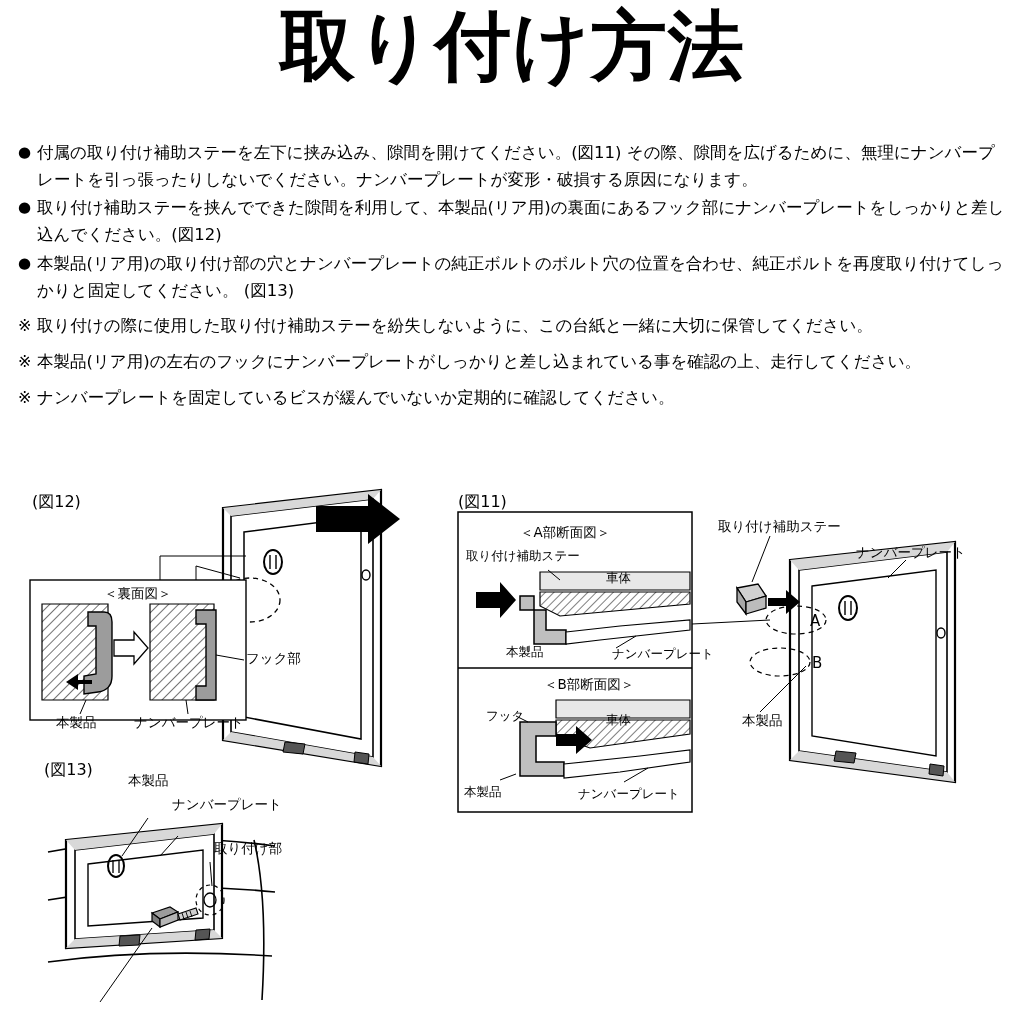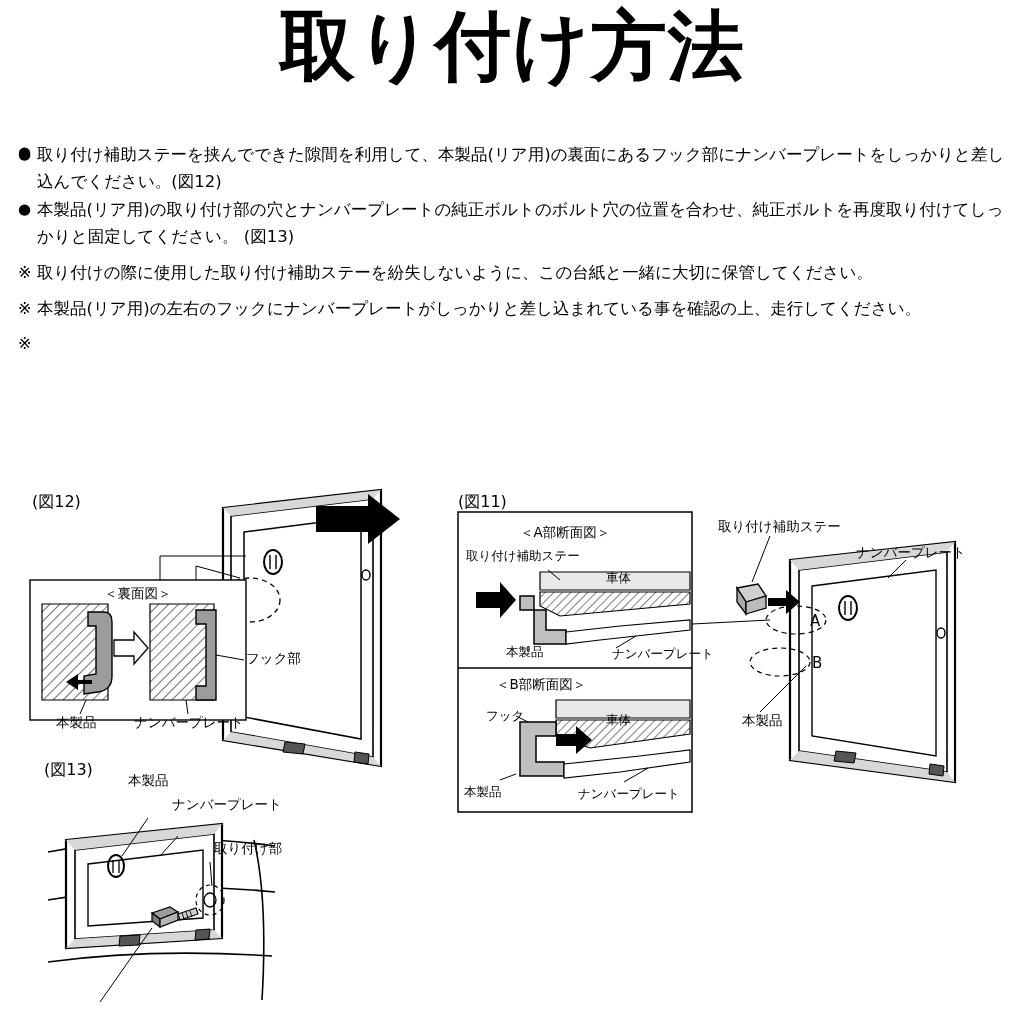--- a/index.html
+++ b/index.html
@@ -98,39 +98,41 @@
 </head>
 <body>
 
 <div id="page">
 
   <div class="title">取り付け方法</div>
 
   <div class="body-text">
     <div class="bullet-para">
       <span class="mark">●</span>
+      <span>付属の取り付け補助ステーを左下に挟み込み、隙間を開けてください。(図11) その際、隙間を広げるために、無理にナンバープレートを引っ張ったりしないでください。ナンバープレートが変形・破損する原因になります。</span>
     </div>
     <div class="bullet-para">
       <span class="mark">●</span>
       <span>取り付け補助ステーを挟んでできた隙間を利用して、本製品(リア用)の裏面にあるフック部にナンバープレートをしっかりと差し込んでください。(図12)</span>
     </div>
     <div class="bullet-para">
       <span class="mark">●</span>
       <span>本製品(リア用)の取り付け部の穴とナンバープレートの純正ボルトのボルト穴の位置を合わせ、純正ボルトを再度取り付けてしっかりと固定してください。 (図13)</span>
     </div>
     <div class="note-para">
       <span class="mark">※</span>
       <span>取り付けの際に使用した取り付け補助ステーを紛失しないように、この台紙と一緒に大切に保管してください。</span>
     </div>
     <div class="note-para">
       <span class="mark">※</span>
       <span>本製品(リア用)の左右のフックにナンバープレートがしっかりと差し込まれている事を確認の上、走行してください。</span>
     </div>
     <div class="note-para">
       <span class="mark">※</span>
+      <span>ナンバープレートを固定しているビスが緩んでいないか定期的に確認してください。</span>
     </div>
   </div>
 
   <svg class="svg-layer" viewBox="0 0 1024 1024" xmlns="http://www.w3.org/2000/svg">
     <defs>
       <pattern id="hatch" width="7" height="7" patternTransform="rotate(45)" patternUnits="userSpaceOnUse">
         <line x1="0" y1="0" x2="0" y2="7" stroke="#000" stroke-width="1.1"></line>
       </pattern>
       <pattern id="hatch2" width="6" height="6" patternTransform="rotate(45)" patternUnits="userSpaceOnUse">
         <line x1="0" y1="0" x2="0" y2="6" stroke="#000" stroke-width="1"></line>
@@ -273,21 +275,21 @@
   </svg>
 
   <div class="fig-label" style="left:32px; top:492px;">(図12)</div>
   <div class="cap" style="left:104px; top:585px;">＜裏面図＞</div>
   <div class="cap" style="left:246px; top:650px;">フック部</div>
   <div class="cap" style="left:56px; top:714px;">本製品</div>
   <div class="cap" style="left:134px; top:714px;">ナンバープレート</div>
 
   <div class="fig-label" style="left:458px; top:492px;">(図11)</div>
   <div class="cap" style="left:520px; top:524px;">＜A部断面図＞</div>
-  <div class="cap" style="left:496px; top:676px;">＜B部断面図＞</div>
+  <div class="cap" style="left:544px; top:676px;">＜B部断面図＞</div>
   <div class="cap sm" style="left:466px; top:548px;">取り付け補助ステー</div>
   <div class="cap sm" style="left:606px; top:570px;">車体</div>
   <div class="cap sm" style="left:506px; top:644px;">本製品</div>
   <div class="cap sm" style="left:612px; top:646px;">ナンバープレート</div>
   <div class="cap sm" style="left:486px; top:708px;text-align:center;">フック</div>
   <div class="cap sm" style="left:606px; top:712px;">車体</div>
   <div class="cap sm" style="left:464px; top:784px;">本製品</div>
   <div class="cap sm" style="left:578px; top:786px;">ナンバープレート</div>
   <div class="cap" style="left:810px; top:612px; font-size:15px;">A</div>
   <div class="cap" style="left:812px; top:654px; font-size:15px;">B</div>

